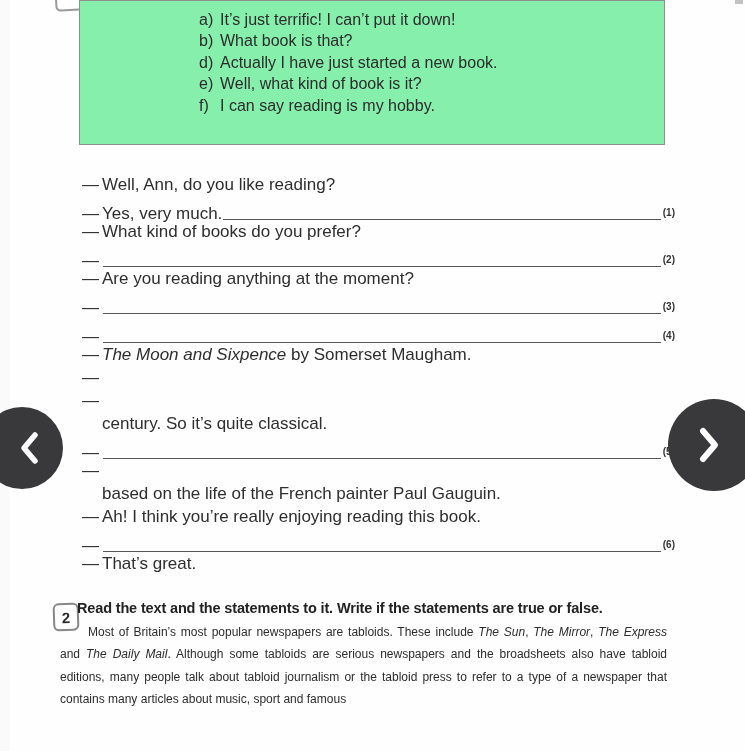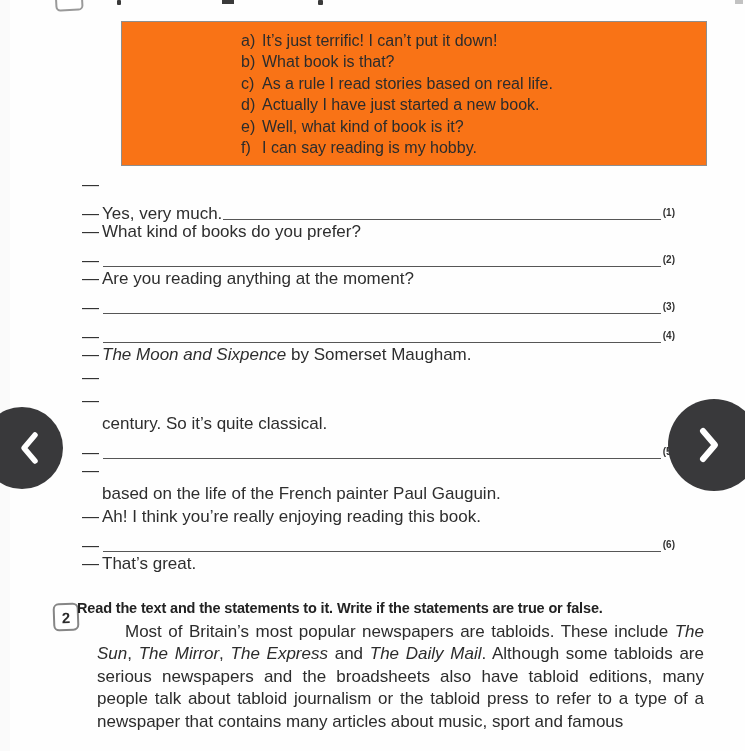--- a/index.html
+++ b/index.html
@@ -12,22 +12,22 @@
 
   
   .frag{position:absolute;background:#3a3a3a;}
   .badge-partial{
     position:absolute;left:55px;top:-15px;width:24px;height:22px;
     border:2px solid #9a9a9a;border-radius:5px;background:#fff;transform:rotate(-3deg);
   }
 
   
   .options-box{
-    position:absolute;left:79px;top:21px;width:584px;height:143px;
-    border:1.5px solid #8e8e8e;background:#f97316;margin-left:42px;
+    position:absolute;left:79px;top:0;width:584px;height:143px;
+    border:1.5px solid #8e8e8e;background:#86efac;
   }
   .options-list{position:absolute;left:119px;top:8px;}
   .opt-row{font-size:16px;line-height:21.4px;white-space:nowrap;color:#2c2c2c;}
   .opt-label{display:inline-block;width:21px;}
 
   
   .dialogue{position:absolute;left:82px;top:172px;width:593px;}
   .dl-row{display:flex;align-items:flex-end;font-size:17px;line-height:21px;margin-top:2px;white-space:nowrap;}
   .dl-row.blank-row{margin-top:7px;}
   .dl-row.after-blank{margin-top:-3px;}
@@ -44,21 +44,21 @@
     border:2px solid #868686;border-radius:6px;background:#fff;
     display:flex;align-items:center;justify-content:center;
     font-weight:bold;font-size:15px;color:#2b2b2b;transform:rotate(-2deg);
   }
   .ex2-instr{
     position:absolute;left:77px;top:600px;width:585px;
     font-weight:bold;font-size:14.5px;letter-spacing:-0.15px;line-height:17px;color:#222;
   }
   .ex2-para{
     position:absolute;left:60px;top:621px;width:607px;
-    font-size:17px;line-height:22.4px;text-align:justify;text-indent:28px;color:#2c2c2c;margin-left:37px;
+    font-size:12px;line-height:22.4px;text-align:justify;text-indent:28px;color:#2c2c2c;
   }
   .ex2-para .ital{font-style:italic;}
 
   
   .nav-btn{
     position:absolute;border:none;border-radius:50%;background:#39393b;
     display:flex;align-items:center;justify-content:center;cursor:pointer;padding:0;z-index:5;
   }
   .nav-prev{left:-19px;top:407px;width:82px;height:82px;}
   .nav-next{left:668px;top:399px;width:92px;height:92px;}
@@ -75,30 +75,30 @@
   <div class="badge-partial"></div>
   <div class="frag" style="left:117px;top:0;width:4px;height:5px;border-radius:1px;"></div>
   <div class="frag" style="left:222px;top:0;width:12px;height:4px;"></div>
   <div class="frag" style="left:318px;top:0;width:5px;height:5px;border-radius:1px;"></div>
   <div class="frag" style="left:735px;top:0;width:8px;height:4px;background:#c2c2c2;"></div>
 
   <div class="options-box">
     <div class="options-list" id="options-list">
         <div class="opt-row"><span class="opt-label">a)</span><span>It’s just terrific! I can’t put it down!</span></div>
         <div class="opt-row"><span class="opt-label">b)</span><span>What book is that?</span></div>
-        <div class="opt-row"><span class="opt-label">c)</span><span>As a rule I read stories based on real life.</span></div>
         <div class="opt-row"><span class="opt-label">d)</span><span>Actually I have just started a new book.</span></div>
         <div class="opt-row"><span class="opt-label">e)</span><span>Well, what kind of book is it?</span></div>
         <div class="opt-row"><span class="opt-label">f)</span><span>I can say reading is my hobby.</span></div>
       </div>
   </div>
 
   <div class="dialogue" id="dialogue">
       <div class="dl-row">
         <span class="dash">—</span>
+        <span class="dl-text">Well, Ann, do you like reading?</span>
       </div>
       <div class="dl-row blank-row">
         <span class="dash">—</span>
         <span class="dl-text">Yes, very much.</span>
         <span class="fill"></span>
         <span class="num">(1)</span>
       </div>
       <div class="dl-row after-blank">
         <span class="dash">—</span>
         <span class="dl-text">What kind of books do you prefer?</span>

